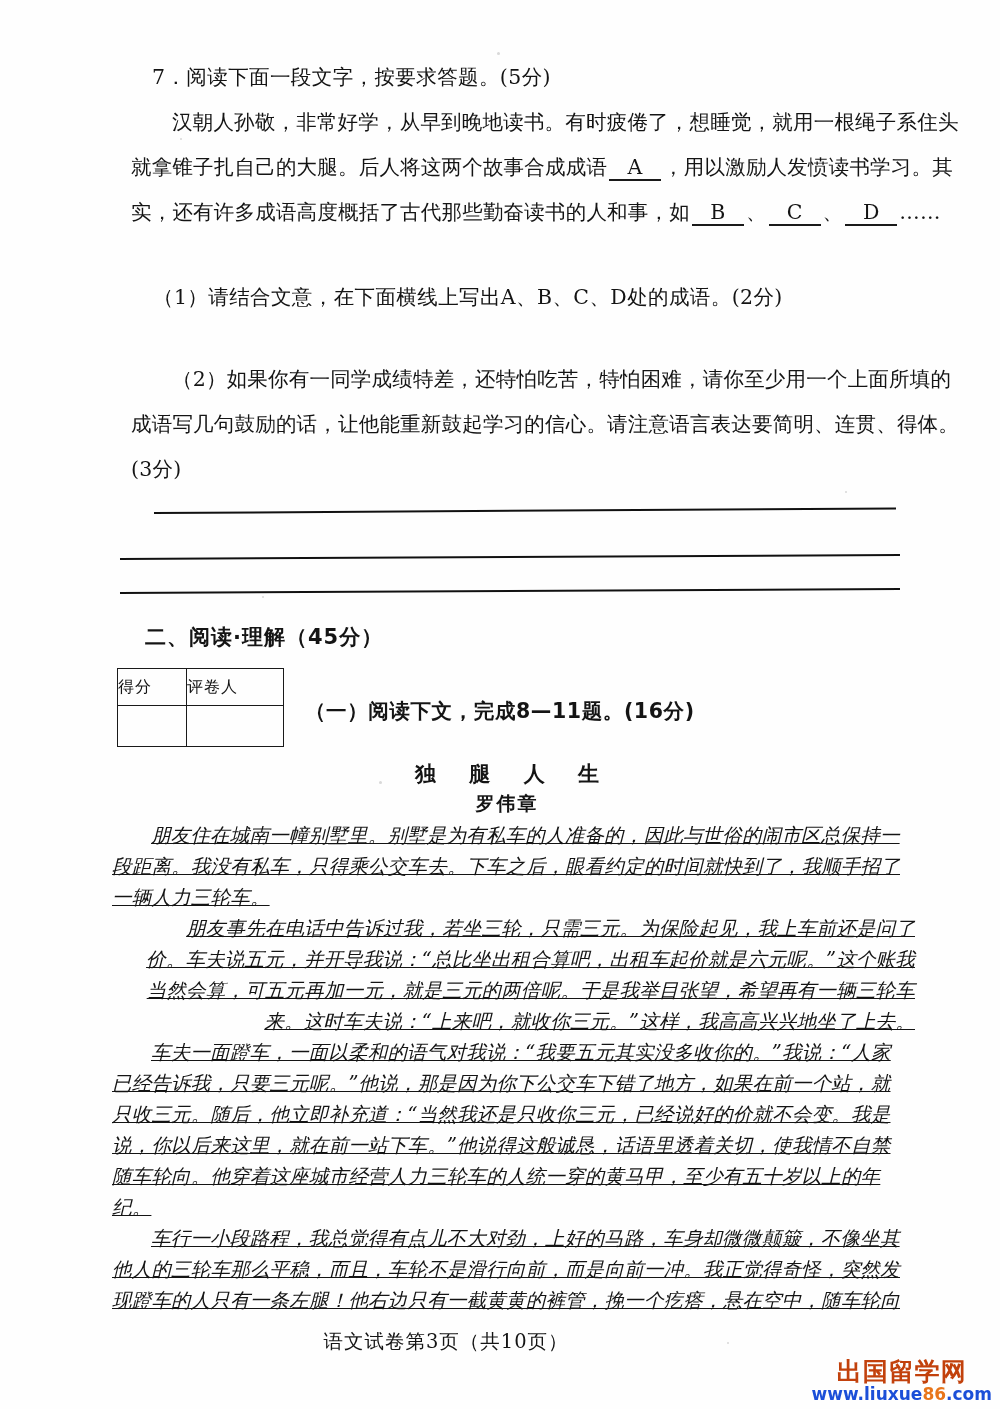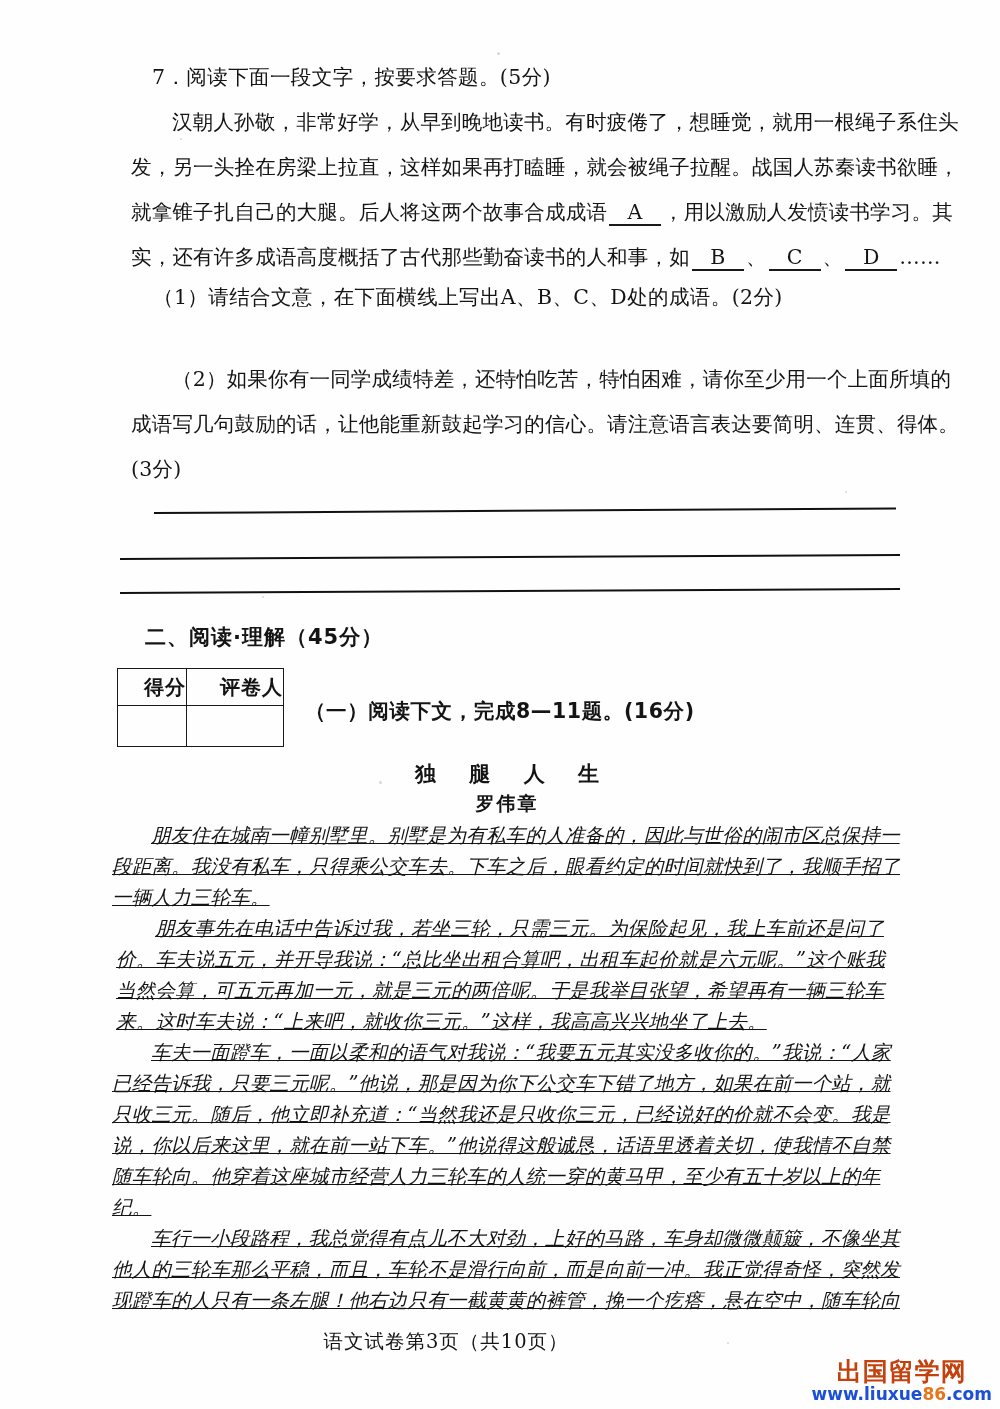--- a/index.html
+++ b/index.html
@@ -107,24 +107,24 @@
   }
 
   
   .score-table {
     position: absolute;
     border-collapse: collapse;
     table-layout: fixed;
   }
   .score-table td {
     border: 1.6px solid #1a1a1a;
-    text-align: right;
-    font-size: 20px;
-    font-family: "DejaVu Sans", "Liberation Sans", sans-serif;
-    font-weight: bold;
+    text-align: left;
+    font-size: 16px;
+    font-family: "DejaVu Sans", "Liberation Sans", sans-serif;
+    font-weight: normal;
     letter-spacing: 1px;
     padding: 0;
   }
   .score-table td.head { height: 36px; }
   .score-table td.cell { height: 40px; }
   .col-a { width: 68px; }
   .col-b { width: 96px; }
 
   .sub-head {
     position: absolute;
@@ -223,21 +223,20 @@
 <body>
 
 <div class="page"></div>
 
 <div class="content">
 
   <div class="q-head" style="left:40px; top:62px;">7．阅读下面一段文字，按要求答题。(5分)</div>
 
   <div class="para" style="left:0px; top:100px; width:790px;">
     <span class="ln indent2">汉朝人孙敬，非常好学，从早到晚地读书。有时疲倦了，想睡觉，就用一根绳子系住头</span>
-    <span class="ln">发，另一头拴在房梁上拉直，这样如果再打瞌睡，就会被绳子拉醒。战国人苏秦读书欲睡，</span>
     <span class="ln"><span>就拿锥子扎自己的大腿。后人将这两个故事合成成语</span><span class="blankletter">A</span><span>，用以激励人发愤读书学习。其</span></span>
     <span class="ln"><span>实，还有许多成语高度概括了古代那些勤奋读书的人和事，如</span><span class="blankletter">B</span><span>、</span><span class="blankletter">C</span><span>、</span><span class="blankletter">D</span><span>……</span></span>
   </div>
 
   <div class="q-head" style="left:41px; top:282px;">（1）请结合文意，在下面横线上写出A、B、C、D处的成语。(2分)</div>
 
 
   <div class="para" style="left:0px; top:357px; width:790px;">
     <span class="ln indent2">（2）如果你有一同学成绩特差，还特怕吃苦，特怕困难，请你至少用一个上面所填的</span>
     <span class="ln">成语写几句鼓励的话，让他能重新鼓起学习的信心。请注意语言表达要简明、连贯、得体。</span>
@@ -267,21 +266,21 @@
 
   <div class="passage-title" style="left:0px; top:760px;">独 腿 人 生</div>
   <div class="passage-author" style="left:0px; top:791px;">罗伟章</div>
 
   <div class="body-para" style="left:0px; top:820px;">
     <span class="ln ind">朋友住在城南一幢别墅里。别墅是为有私车的人准备的，因此与世俗的闹市区总保持一</span>
     <span class="ln">段距离。我没有私车，只得乘公交车去。下车之后，眼看约定的时间就快到了，我顺手招了</span>
     <span class="ln">一辆人力三轮车。</span>
   </div>
 
-  <div class="body-para" style="left:4px; top:913px;">
+  <div class="body-para" style="left:13px; top:913px;text-align:right;">
     <span class="ln ind">朋友事先在电话中告诉过我，若坐三轮，只需三元。为保险起见，我上车前还是问了</span>
     <span class="ln">价。车夫说五元，并开导我说：“总比坐出租合算吧，出租车起价就是六元呢。”这个账我</span>
     <span class="ln">当然会算，可五元再加一元，就是三元的两倍呢。于是我举目张望，希望再有一辆三轮车</span>
     <span class="ln">来。这时车夫说：“上来吧，就收你三元。”这样，我高高兴兴地坐了上去。</span>
   </div>
 
   <div class="body-para" style="left:0px; top:1037px;">
     <span class="ln ind">车夫一面蹬车，一面以柔和的语气对我说：“我要五元其实没多收你的。”我说：“人家</span>
     <span class="ln">已经告诉我，只要三元呢。”他说，那是因为你下公交车下错了地方，如果在前一个站，就</span>
     <span class="ln">只收三元。随后，他立即补充道：“当然我还是只收你三元，已经说好的价就不会变。我是</span>

